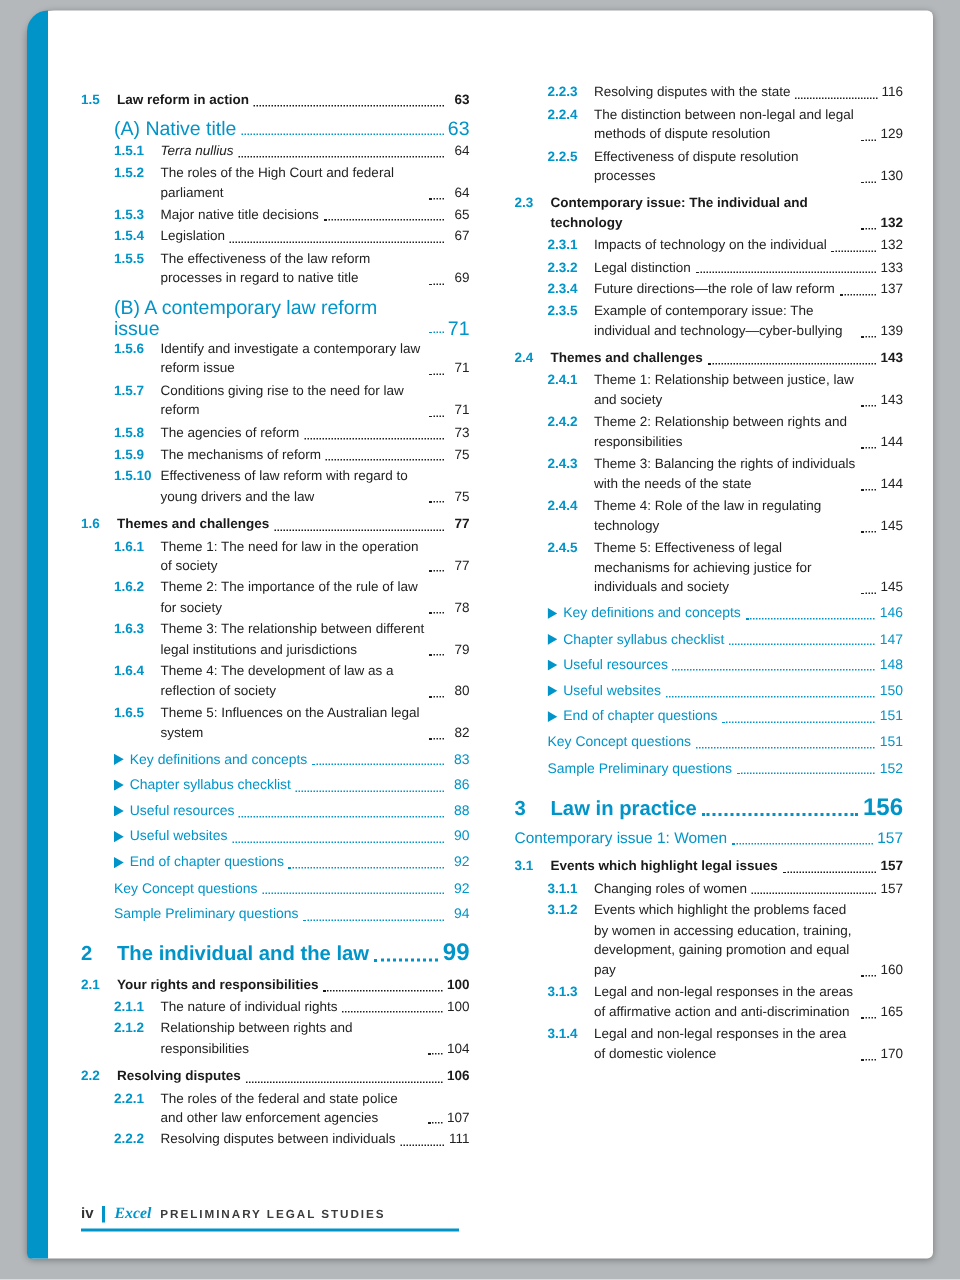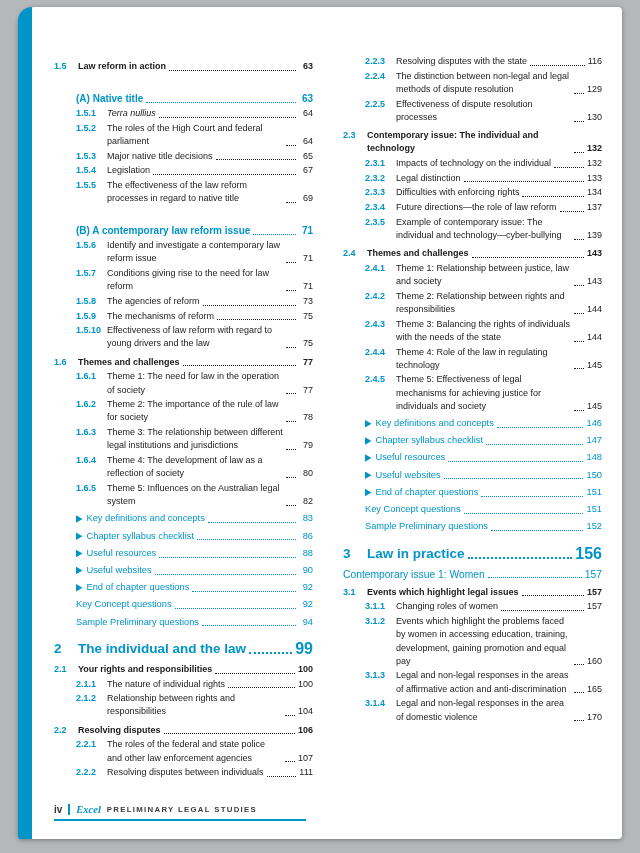--- a/index.html
+++ b/index.html
@@ -45,21 +45,21 @@
     margin: 0 3px 2.5px 3px;
   }
   .pg { flex: 0 0 auto; min-width: 14px; text-align: right; }
 
   .section { font-weight: 700; color: #1a1a1a; margin-top: 5px; }
   .section .num { width: 24px; }
 
   .item { padding-left: 22px; }
   .item .num { width: 31px; }
 
-  .sub { padding-left: 22px; color: var(--accent); font-size: 10px; margin-top: 19px; font-weight: 700; }
+  .sub { padding-left: 22px; color: var(--accent); font-size: 13px; margin-top: 6px; font-weight: 400; }
 
   .bullet, .plain { padding-left: 22px; color: var(--accent); font-size: 9.3px; margin-top: 4px; margin-bottom: 1px; }
   .arrow {
     flex: 0 0 auto; width: 6.5px; height: 7.5px;
     background: var(--accent);
     clip-path: polygon(0 0, 100% 50%, 0 100%);
     align-self: center; margin-right: 4px;
   }
 
   .chapter { color: var(--accent); font-weight: 700; font-size: 13.5px; line-height: 16px; margin: 12px 0 6px; }
@@ -312,26 +312,20 @@
           <span class="leader"></span>
           <span class="pg">132</span>
         </div>
         <div class="row item">
           <span class="num">2.3.2</span>
           <span class="txt">Legal distinction</span>
           <span class="leader"></span>
           <span class="pg">133</span>
         </div>
         <div class="row item">
-          <span class="num">2.3.3</span>
-          <span class="txt">Difficulties with enforcing rights</span>
-          <span class="leader"></span>
-          <span class="pg">134</span>
-        </div>
-        <div class="row item">
           <span class="num">2.3.4</span>
           <span class="txt">Future directions—the role of law reform</span>
           <span class="leader"></span>
           <span class="pg">137</span>
         </div>
         <div class="row item">
           <span class="num">2.3.5</span>
           <span class="txt">Example of contemporary issue: The individual and technology—cyber-bullying</span>
           <span class="leader"></span>
           <span class="pg">139</span>

